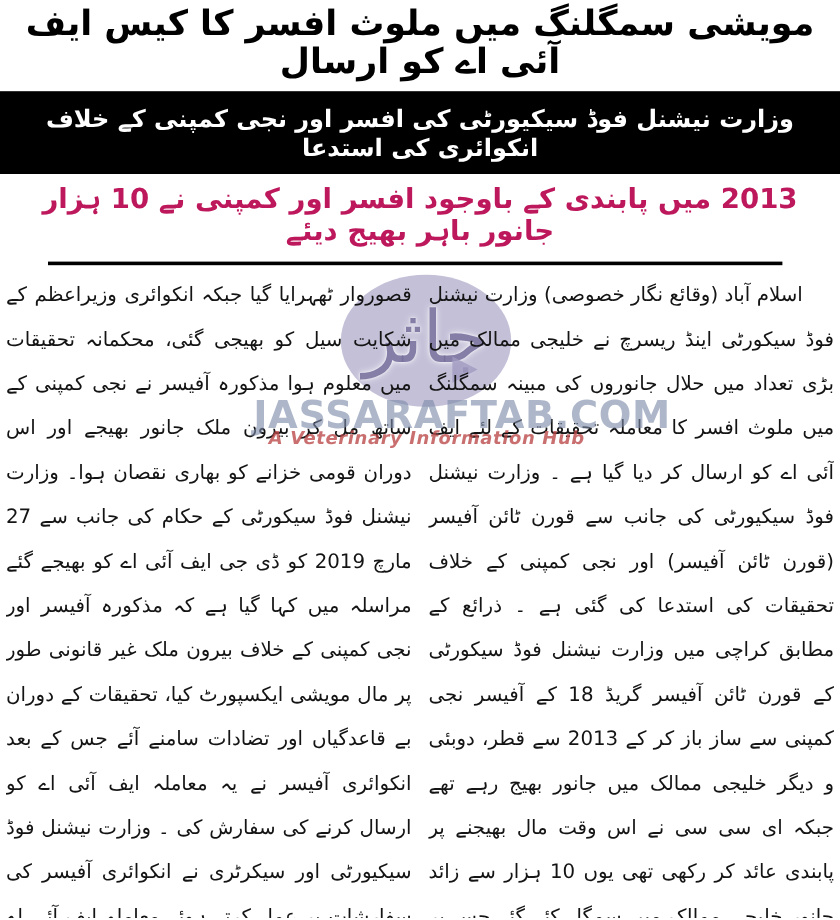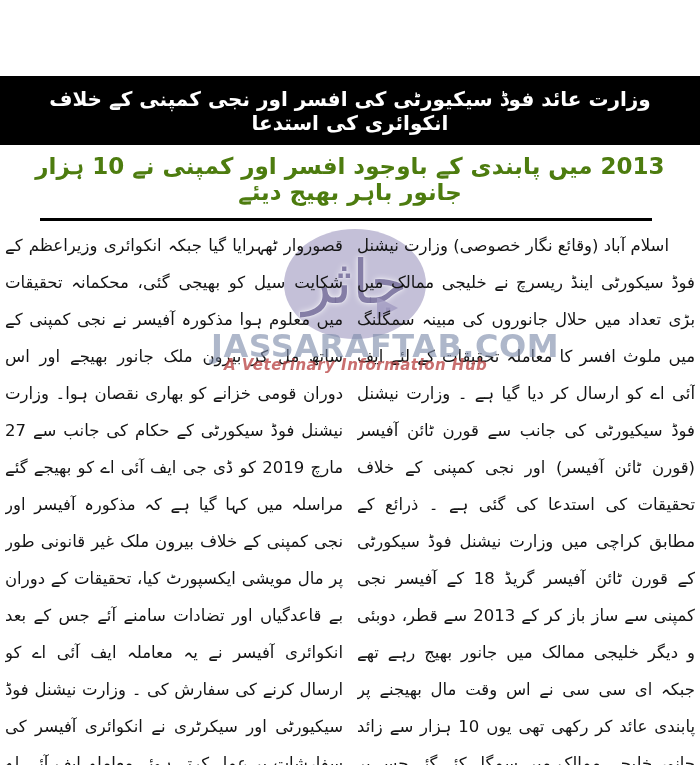--- a/index.html
+++ b/index.html
@@ -27,21 +27,21 @@
     display:flex;align-items:center;justify-content:center;
     direction:rtl;text-align:center;
     font-size:20px;font-weight:bold;color:#fff;
     padding:0 6px;box-sizing:border-box;
     overflow:hidden;
   }
   .h3{
     position:absolute;top:147px;left:4px;right:4px;height:64px;
     display:flex;align-items:center;justify-content:center;
     direction:rtl;text-align:center;
-    font-size:23px;font-weight:bold;color:#4d7c0f;
+    font-size:23px;font-weight:bold;color:#be185d;
     overflow:hidden;
   }
   .rule{
     position:absolute;top:218px;left:40px;width:612px;height:3px;
     background:#000;
   }
   
   .body{
     position:absolute;top:227px;left:5px;right:5px;bottom:2px;
     display:flex;direction:rtl;gap:14px;
@@ -99,23 +99,24 @@
 
 <div class="page">
 
   <div class="wm-under">
     <div class="wm-circle">
       <span class="wm-callig">جاثر</span>
     </div>
     <div class="wm-triangle"></div>
   </div>
 
+  <div class="h1">مویشی سمگلنگ میں ملوث افسر کا کیس ایف آئی اے کو ارسال</div>
 
   <div class="band">
-    <span>وزارت عائد فوڈ سیکیورٹی کی افسر اور نجی کمپنی کے خلاف انکوائری کی استدعا</span>
+    <span>وزارت نیشنل فوڈ سیکیورٹی کی افسر اور نجی کمپنی کے خلاف انکوائری کی استدعا</span>
   </div>
 
   <div class="h3">2013 میں پابندی کے باوجود افسر اور کمپنی نے 10 ہزار جانور باہر بھیج دیئے</div>
 
   <div class="rule"></div>
 
   <div class="body">
     <div class="col col-right">
       <p>اسلام آباد (وقائع نگار خصوصی) وزارت نیشنل فوڈ سیکورٹی اینڈ ریسرچ نے خلیجی ممالک میں بڑی تعداد میں حلال جانوروں کی مبینہ سمگلنگ میں ملوث افسر کا معاملہ تحقیقات کے لئے ایف آئی اے کو ارسال کر دیا گیا ہے ۔ وزارت نیشنل فوڈ سیکیورٹی کی جانب سے قورن ٹائن آفیسر (قورن ٹائن آفیسر) اور نجی کمپنی کے خلاف تحقیقات کی استدعا کی گئی ہے ۔ ذرائع کے مطابق کراچی میں وزارت نیشنل فوڈ سیکورٹی کے قورن ٹائن آفیسر گریڈ 18 کے آفیسر نجی کمپنی سے ساز باز کر کے 2013 سے قطر، دوبئی و دیگر خلیجی ممالک میں جانور بھیج رہے تھے جبکہ ای سی سی نے اس وقت مال بھیجنے پر پابندی عائد کر رکھی تھی یوں 10 ہزار سے زائد جانور خلیجی ممالک میں سمگل کئے گئے جس پر متعلقہ آفیسر کے خلاف محکمانہ محکمانہ انکوائری کی گئی جس میں وہ انہیں</p>
     </div>

